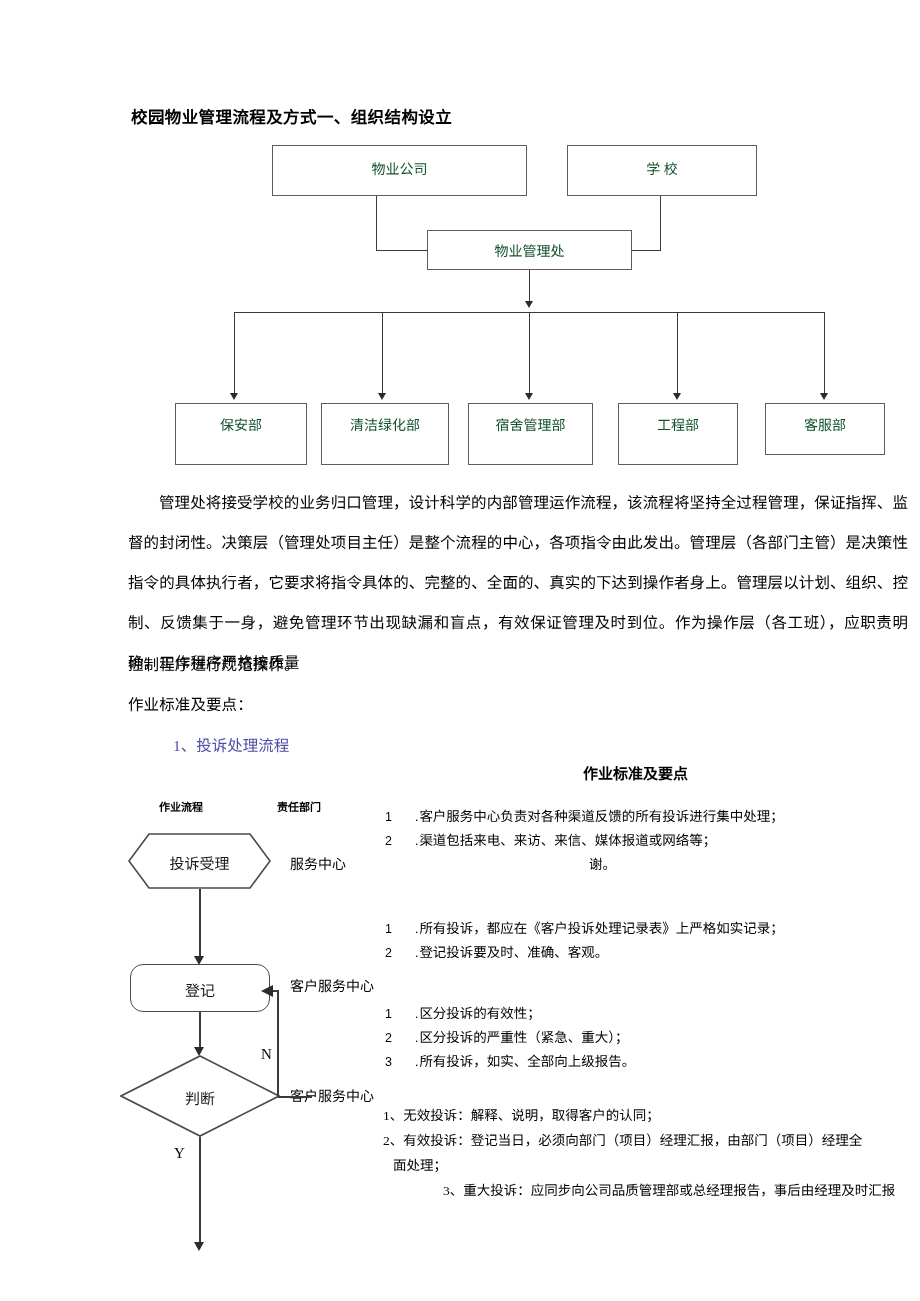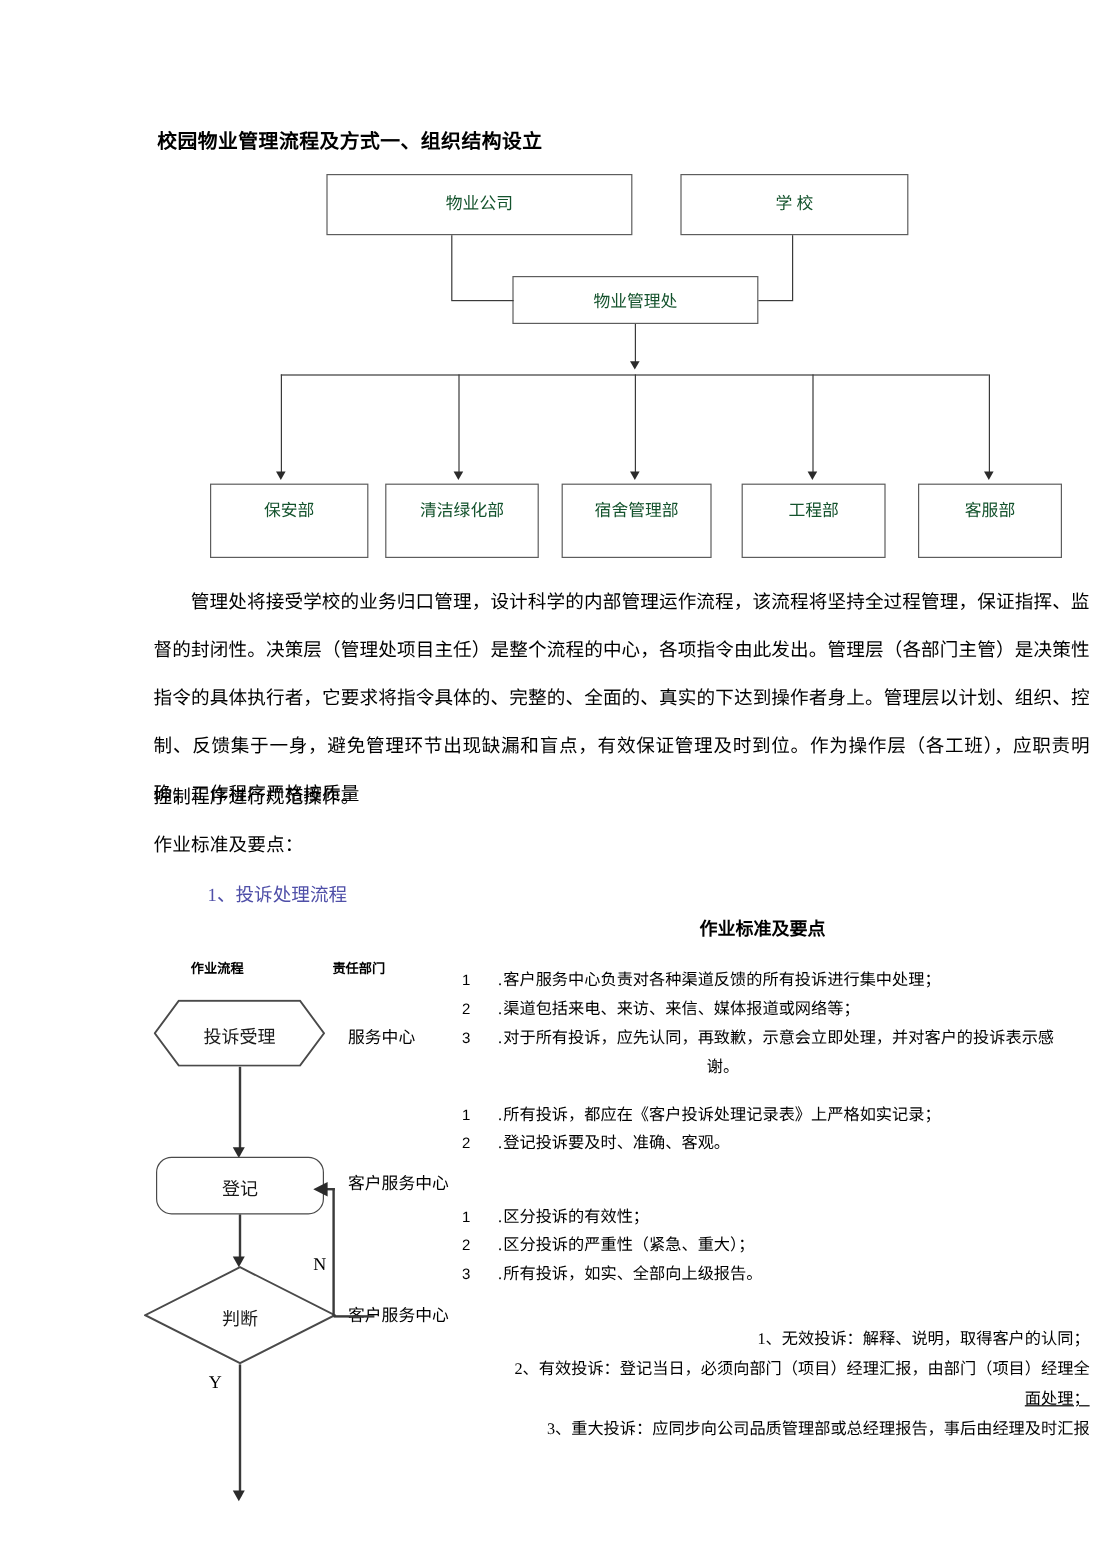--- a/index.html
+++ b/index.html
@@ -143,23 +143,22 @@
   }
   .std-row .dot { margin-right: 1px; }
   .std-cont {
     font-size: 13.5px;
     line-height: 23px;
     padding-left: 12px;
   }
   .std-plain {
     font-size: 13.5px;
     line-height: 25px;
-    text-align: right;
-  }
-  .std-plain.ind1 { padding-left: 10px; text-decoration: underline; }
+  }
+  .std-plain.ind1 { padding-left: 10px; }
   .std-plain.ind2 { padding-left: 60px; }
   .nowrap { white-space: nowrap; }
 </style>
 </head>
 <body>
 
 <div id="page">
 
   <div class="doc-title">校园物业管理流程及方式一、组织结构设立</div>
 
@@ -208,21 +207,21 @@
     </div>
     <div class="org-box dept" style="left:321px; top:403px; width:128px; height:62px;">
       <span class="lbl">清洁绿化部</span>
     </div>
     <div class="org-box dept" style="left:468px; top:403px; width:125px; height:62px;">
       <span class="lbl">宿舍管理部</span>
     </div>
     <div class="org-box dept" style="left:618px; top:403px; width:120px; height:62px;">
       <span class="lbl">工程部</span>
     </div>
-    <div class="org-box dept" style="left:765px; top:403px; width:120px; height:62px;">
+    <div class="org-box dept" style="left:765px; top:403px; width:120px; height:52px;">
       <span class="lbl">客服部</span>
     </div>
   </div>
 
   <div class="para" style="left:128px; top:645px; width:780px;">控制程序进行规范操作。</div>
 
   <div class="para indent" style="left:128px; top:483px; width:780px;">管理处将接受学校的业务归口管理，设计科学的内部管理运作流程，该流程将坚持全过程管理，保证指挥、监督的封闭性。决策层（管理处项目主任）是整个流程的中心，各项指令由此发出。管理层（各部门主管）是决策性指令的具体执行者，它要求将指令具体的、完整的、全面的、真实的下达到操作者身上。管理层以计划、组织、控制、反馈集于一身，避免管理环节出现缺漏和盲点，有效保证管理及时到位。作为操作层（各工班），应职责明确，工作程序严格按质量</div>
 
   <div class="para" style="left:128px; top:685px; width:780px;">作业标准及要点：</div>
 
@@ -278,23 +277,20 @@
     <div class="arrow-down" style="left:194px; top:1242px; border-left-width:5px; border-right-width:5px; border-top-width:9px;"></div>
     <div class="branch-letter" style="left:174px; top:1145px;">Y</div>
 
     <div class="std-group" style="left:385px; top:805px; width:520px;">
       <div class="std-row">
         <span class="idx">1</span><span class="dot">.</span><span>客户服务中心负责对各种渠道反馈的所有投诉进行集中处理；</span>
       </div>
       <div class="std-row">
         <span class="idx">2</span><span class="dot">.</span><span>渠道包括来电、来访、来信、媒体报道或网络等；</span>
       </div>
-      <div class="std-row">
-        <span class="idx">3</span><span class="dot">.</span><span>对于所有投诉，应先认同，再致歉，示意会立即处理，并对客户的投诉表示感</span>
-      </div>
       <div class="std-cont" style="padding-left:204px;">谢。</div>
     </div>
 
     <div class="std-group" style="left:385px; top:917px; width:520px;">
       <div class="std-row">
         <span class="idx">1</span><span class="dot">.</span><span>所有投诉，都应在《客户投诉处理记录表》上严格如实记录；</span>
       </div>
       <div class="std-row">
         <span class="idx">2</span><span class="dot">.</span><span>登记投诉要及时、准确、客观。</span>
       </div>

